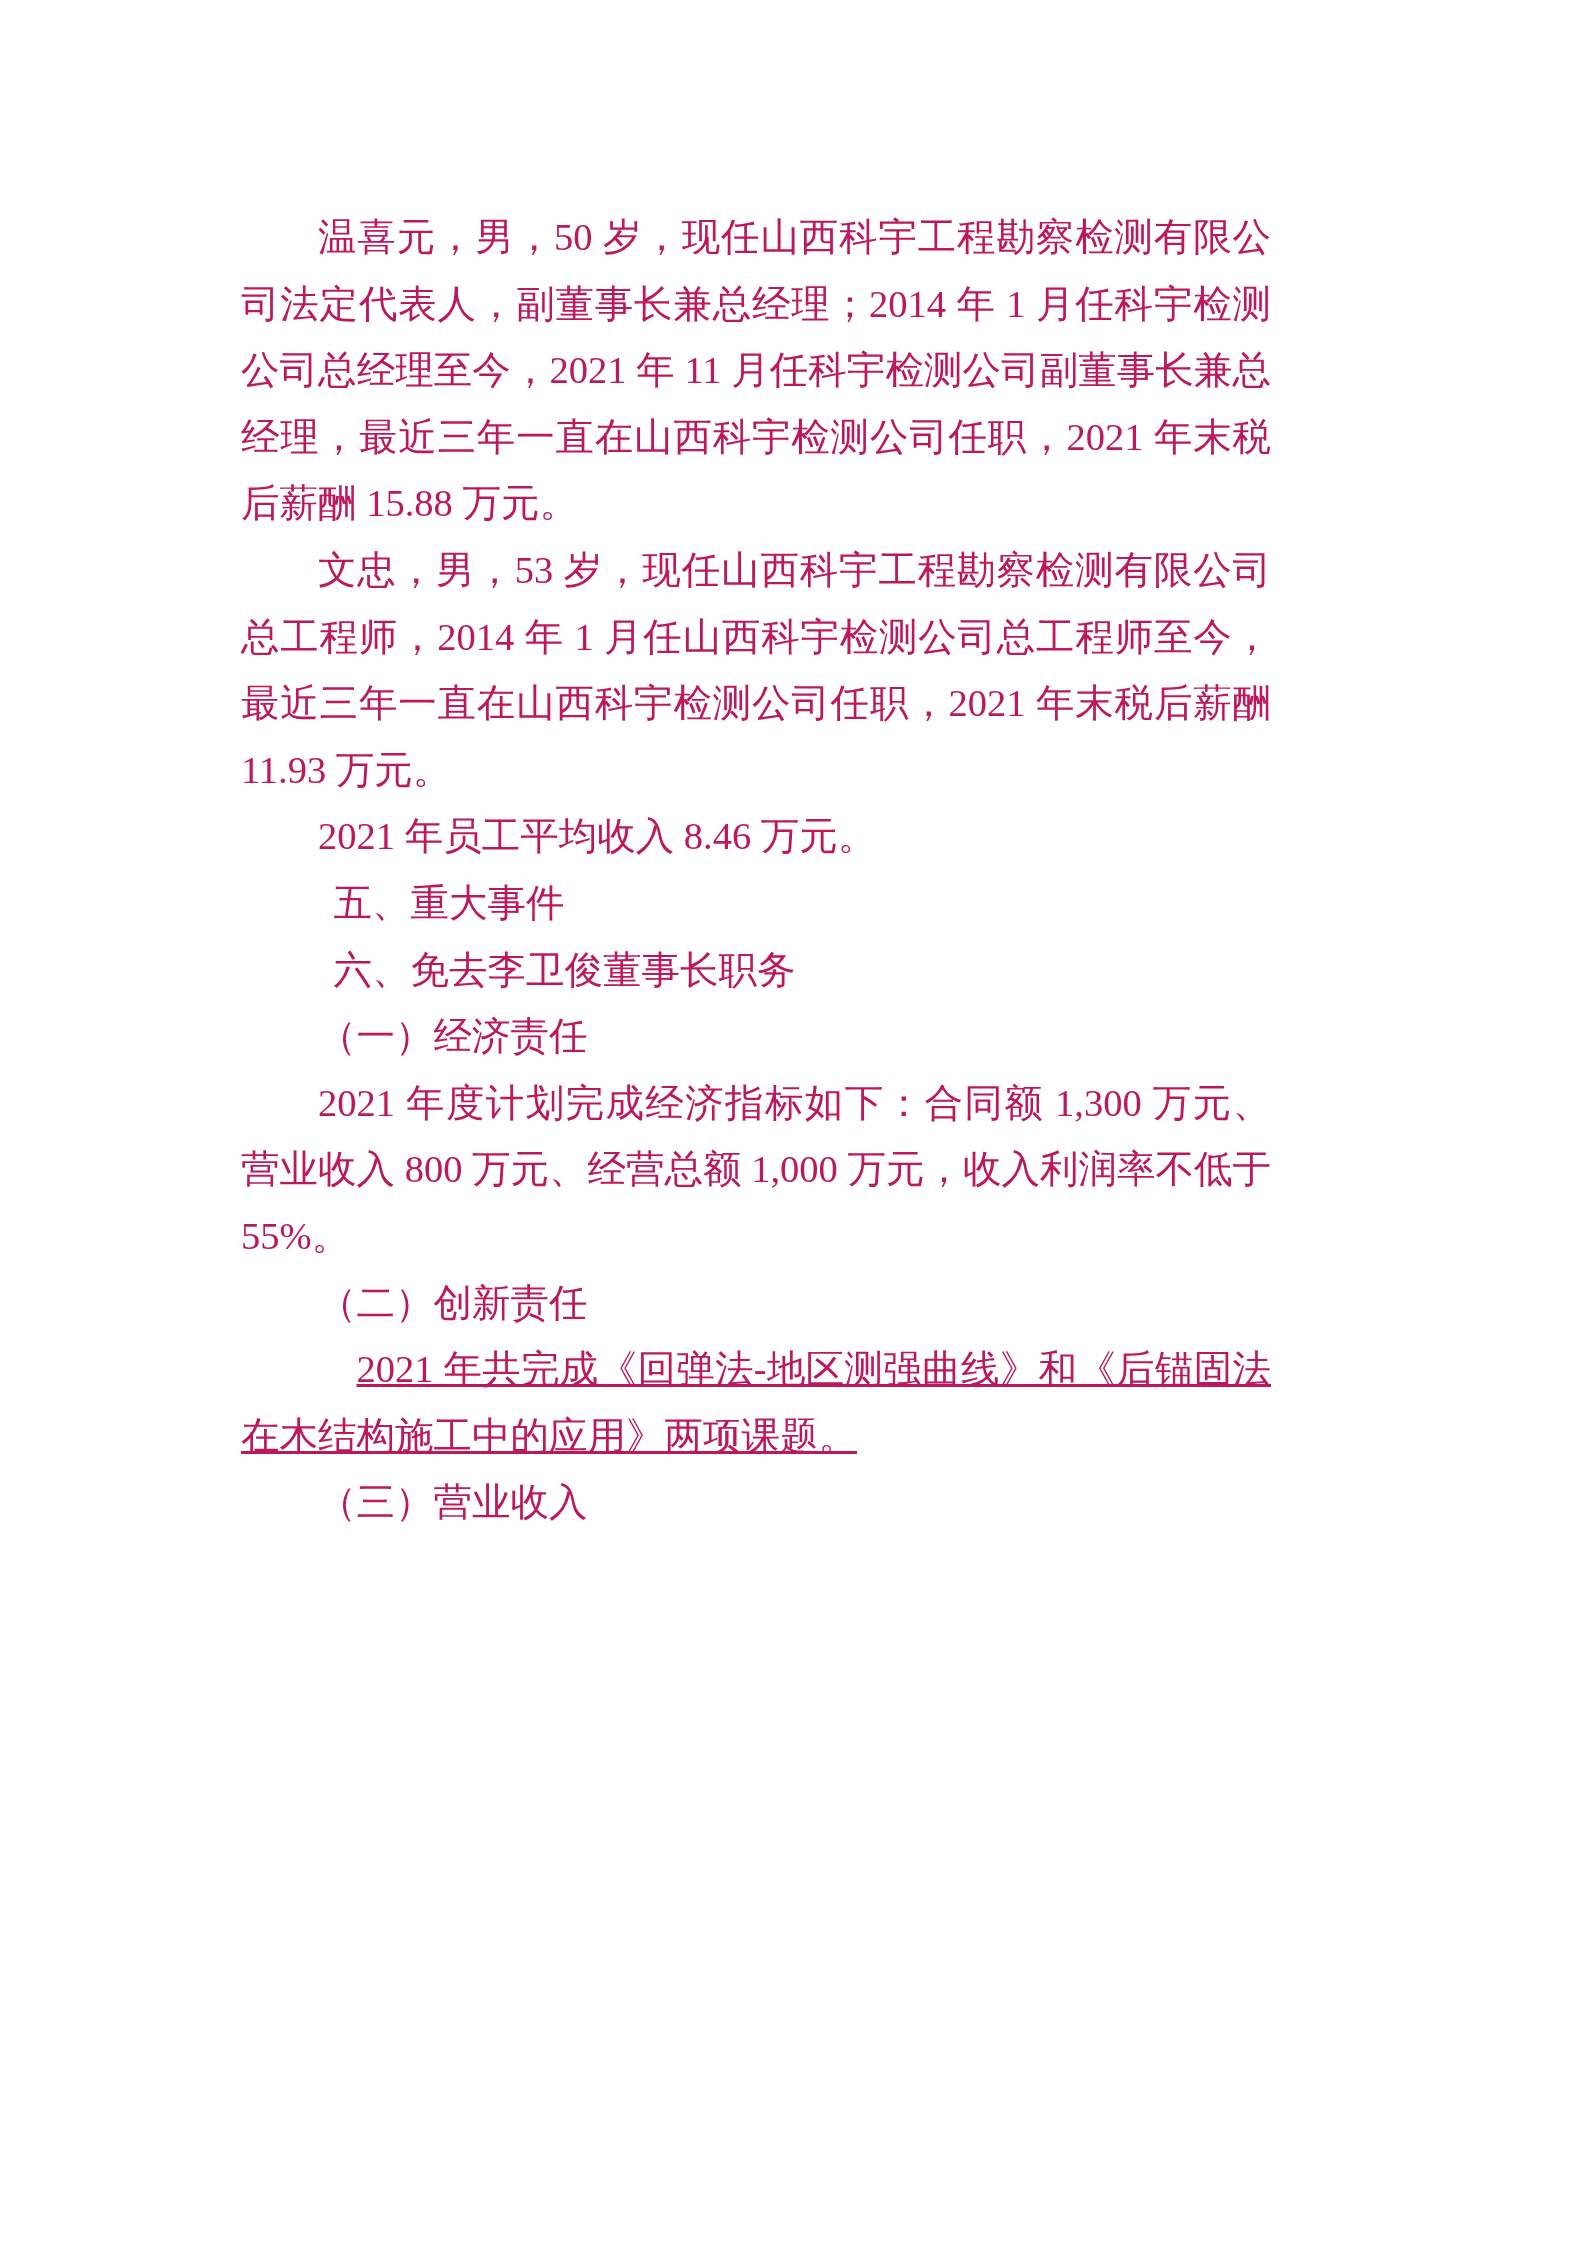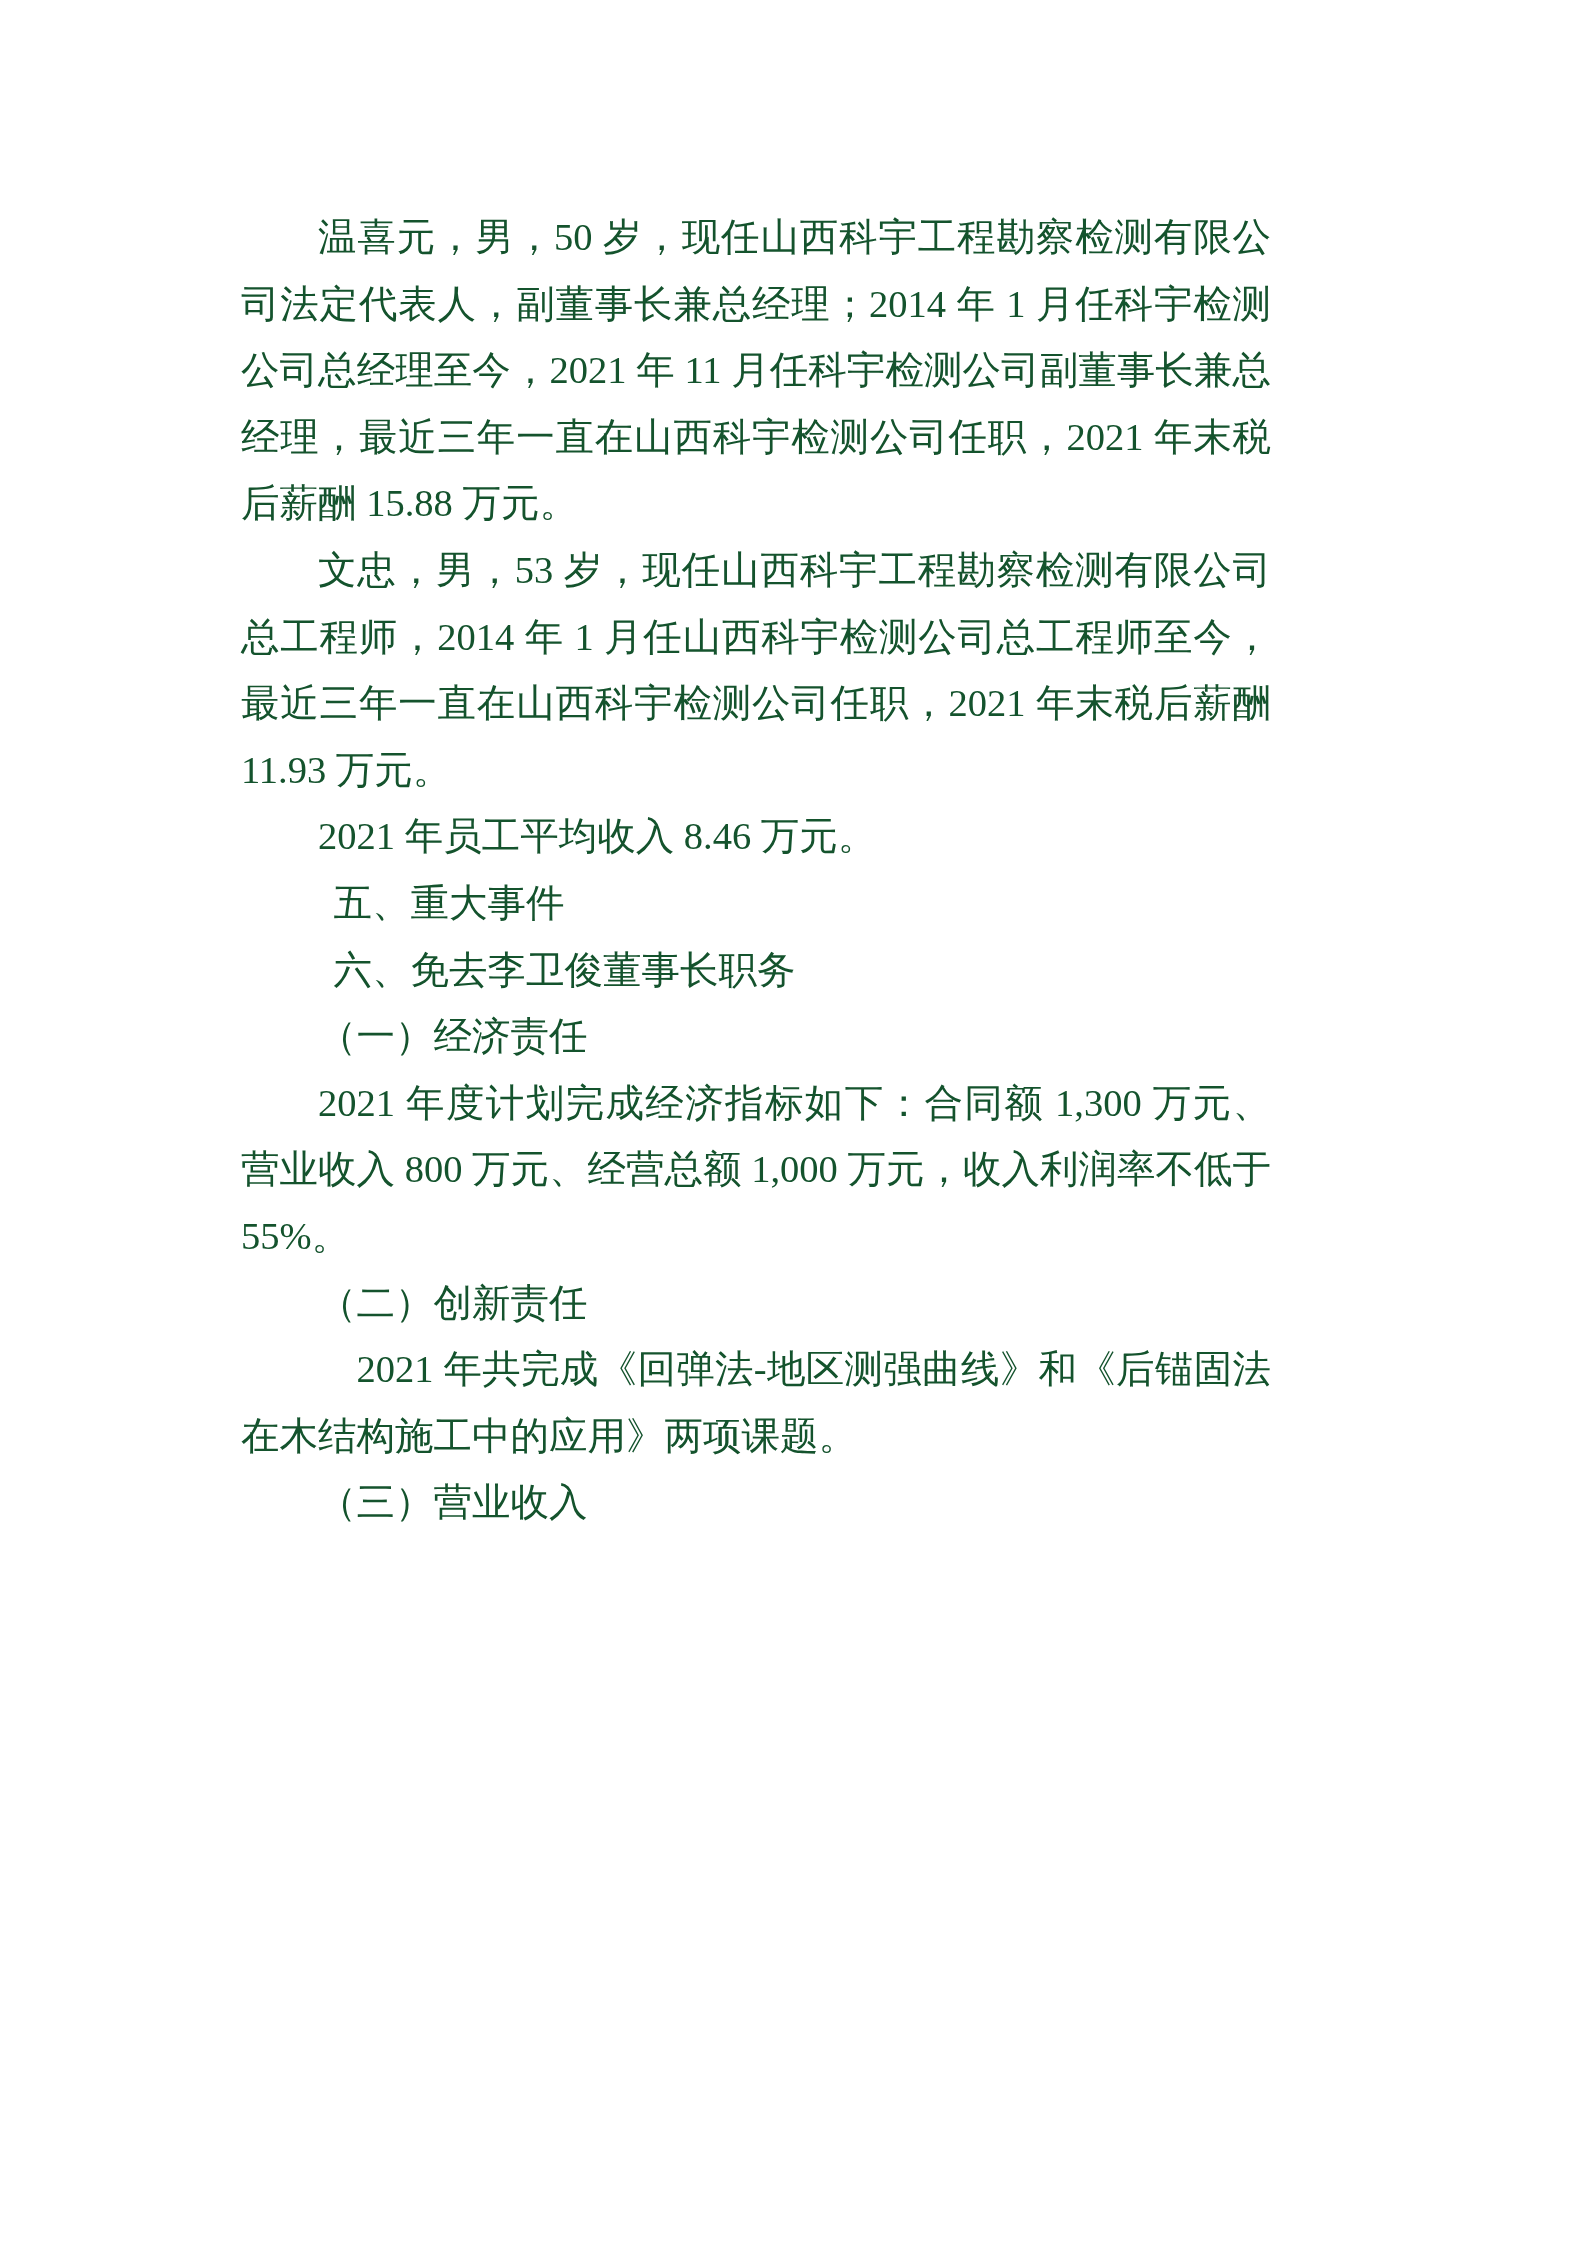--- a/index.html
+++ b/index.html
@@ -7,21 +7,21 @@
     padding: 0;
     background: #ffffff;
   }
   .page {
     position: relative;
     width: 1587px;
     height: 2245px;
     background: #ffffff;
     overflow: hidden;
     font-family: "Liberation Serif", "DejaVu Serif", serif;
-    color: #14532d;
+    color: #be185d;
   }
   .doc-content {
     position: absolute;
     left: 241px;
     top: 204px;
     width: 1030px;
     font-size: 38.5px;
     line-height: 66.6px;
     text-align: justify;
     text-justify: inter-ideograph;
@@ -31,20 +31,21 @@
     margin: 0;
     padding: 0;
     text-indent: 2em;
   }
   .doc-content p.heading {
     font-weight: normal;
     text-indent: 2.4em;
   }
   .doc-content p.indent-deep {
     text-indent: 3em;
+    text-decoration: underline;
   }
 </style>
 </head>
 <body>
 
 <div class="page">
   <div class="doc-content">
 
     <p>温喜元，男，50 岁，现任山西科宇工程勘察检测有限公司法定代表人，副董事长兼总经理；2014 年 1 月任科宇检测公司总经理至今，2021 年 11 月任科宇检测公司副董事长兼总经理，最近三年一直在山西科宇检测公司任职，2021 年末税后薪酬 15.88 万元。</p>
 

